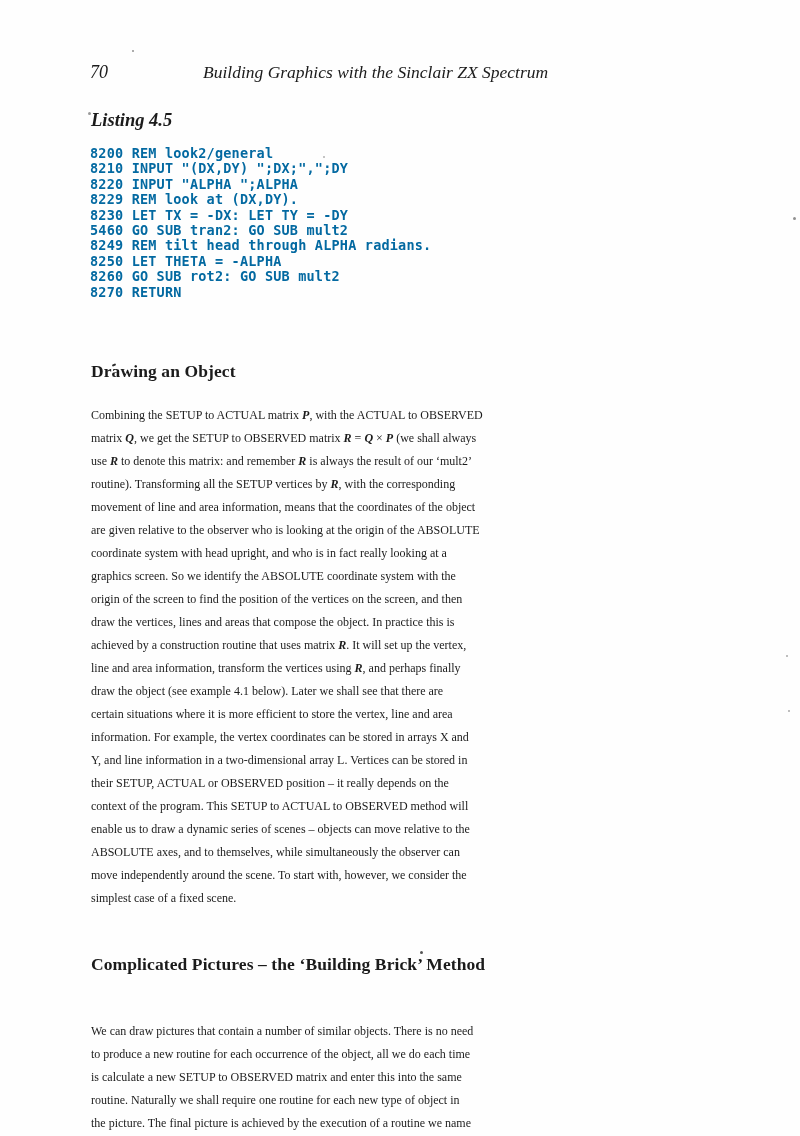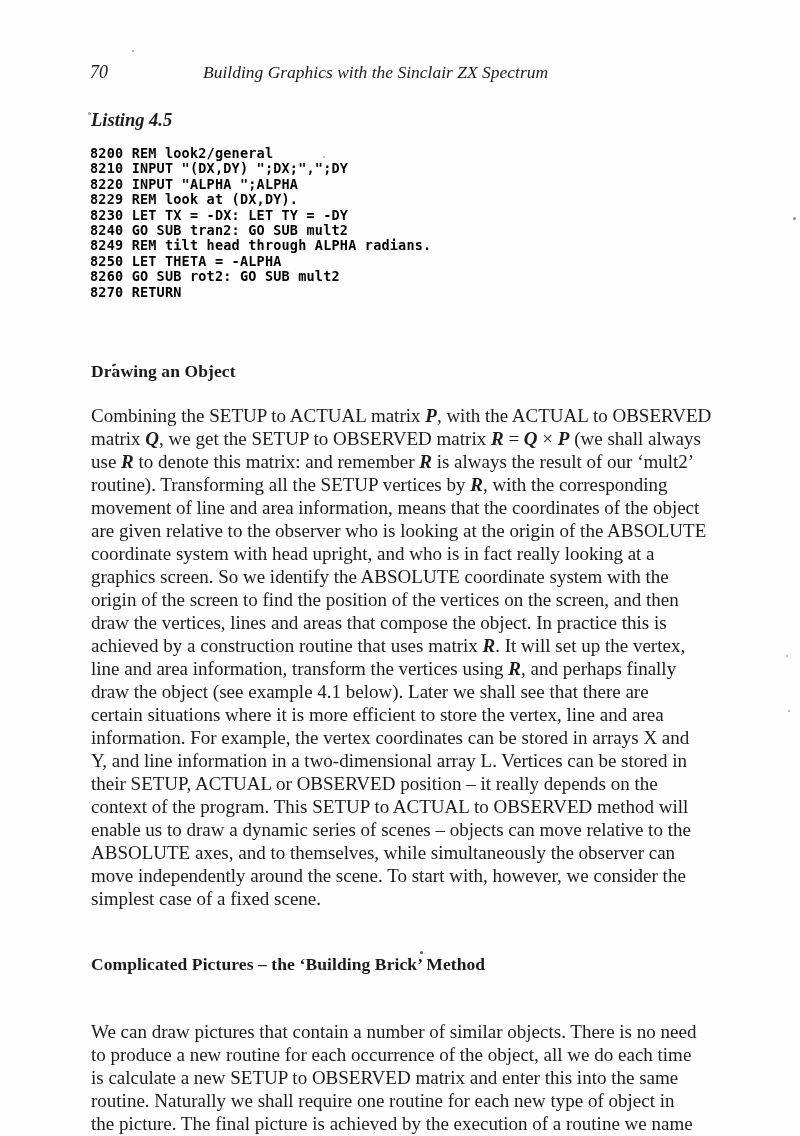--- a/index.html
+++ b/index.html
@@ -7,27 +7,27 @@
     position:relative;width:800px;height:1136px;background:#fefefe;
     color:#1b1b1b;font-family:"Liberation Serif","DejaVu Serif",serif;
     overflow:hidden;
   }
   .pagenum{position:absolute;left:90px;top:62px;font-style:italic;font-size:18px;}
   .runtitle{position:absolute;left:203px;top:62px;font-style:italic;font-size:17.5px;}
   .listing-caption{position:absolute;left:91px;top:110px;font-style:italic;font-weight:bold;font-size:18.5px;}
   .code{
     position:absolute;left:90px;top:146px;
     font-family:"DejaVu Sans Mono",monospace;font-weight:bold;
-    font-size:13.5px;line-height:15.4px;letter-spacing:.2px;color:#000000;
+    font-size:13.5px;line-height:15.4px;letter-spacing:.2px;color:#0369a1;
   }
   .code .tline{white-space:pre;}
   .heading{position:absolute;left:91px;font-weight:bold;font-size:17.5px;letter-spacing:.1px;text-align:center;}
   .h-drawing{top:361px;}
   .h-complicated{top:954px;}
-  .para{position:absolute;left:91px;font-size:19px;line-height:23px;}
+  .para{position:absolute;left:91px;font-size:12px;line-height:23px;}
   .para .tline{white-space:nowrap;}
   .p1{top:404px;}
   .p2{top:1020px;}
   .it{}
   .bi{font-style:italic;font-weight:bold;}
   .speck{position:absolute;border-radius:50%;background:#909090;}
 </style>
 </head>
 <body>
 
@@ -37,21 +37,21 @@
   <span class="runtitle">Building Graphics with the Sinclair ZX Spectrum</span>
 
   <div class="listing-caption">Listing 4.5</div>
 
   <div class="code">
       <div class="tline">8200 REM look2/general</div>
       <div class="tline">8210 INPUT "(DX,DY) ";DX;",";DY</div>
       <div class="tline">8220 INPUT "ALPHA ";ALPHA</div>
       <div class="tline">8229 REM look at (DX,DY).</div>
       <div class="tline">8230 LET TX = -DX: LET TY = -DY</div>
-      <div class="tline">8240 GO SUB tran2: GO SUB mult2</div>
+      <div class="tline">5460 GO SUB tran2: GO SUB mult2</div>
       <div class="tline">8249 REM tilt head through ALPHA radians.</div>
       <div class="tline">8250 LET THETA = -ALPHA</div>
       <div class="tline">8260 GO SUB rot2: GO SUB mult2</div>
       <div class="tline">8270 RETURN</div>
     </div>
 
   <div class="heading h-drawing">Drawing an Object</div>
   <div class="para p1">
       <div class="tline"><span>Combining the SETUP to ACTUAL matrix </span><span class="bi">P</span><span>, with the ACTUAL to OBSERVED</span></div>
       <div class="tline"><span>matrix </span><span class="bi">Q</span><span>, we get the SETUP to OBSERVED matrix </span><span class="bi">R</span><span> = </span><span class="bi">Q</span><span> × </span><span class="bi">P</span><span> (we shall always</span></div>

